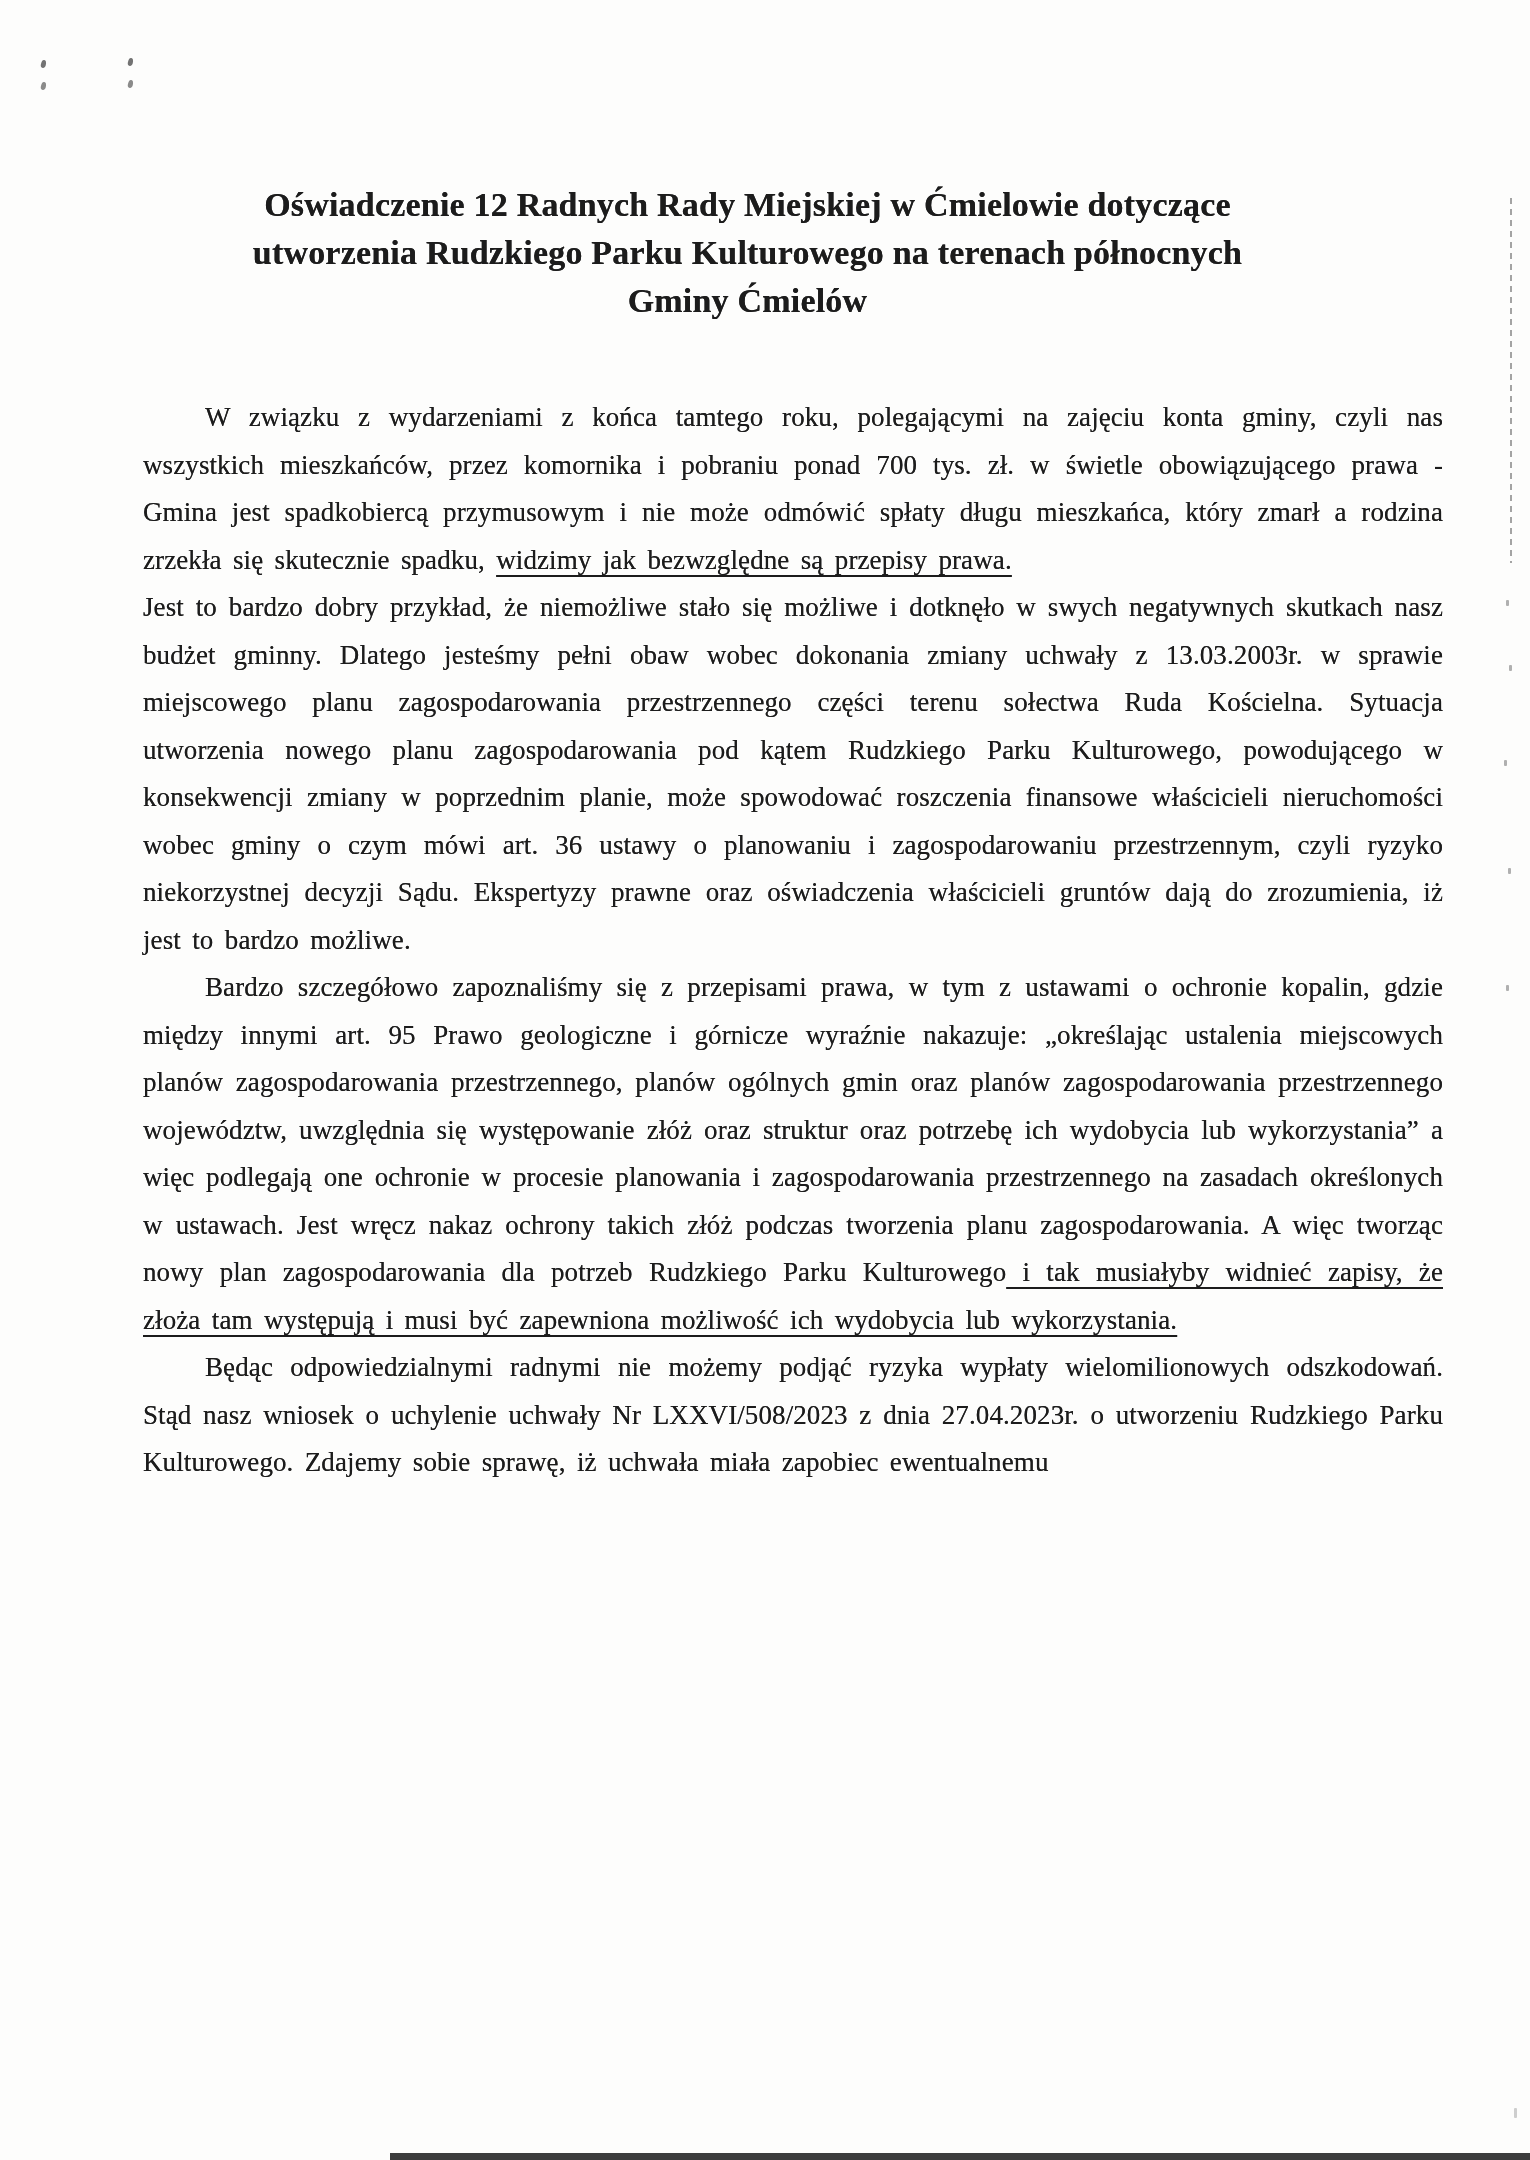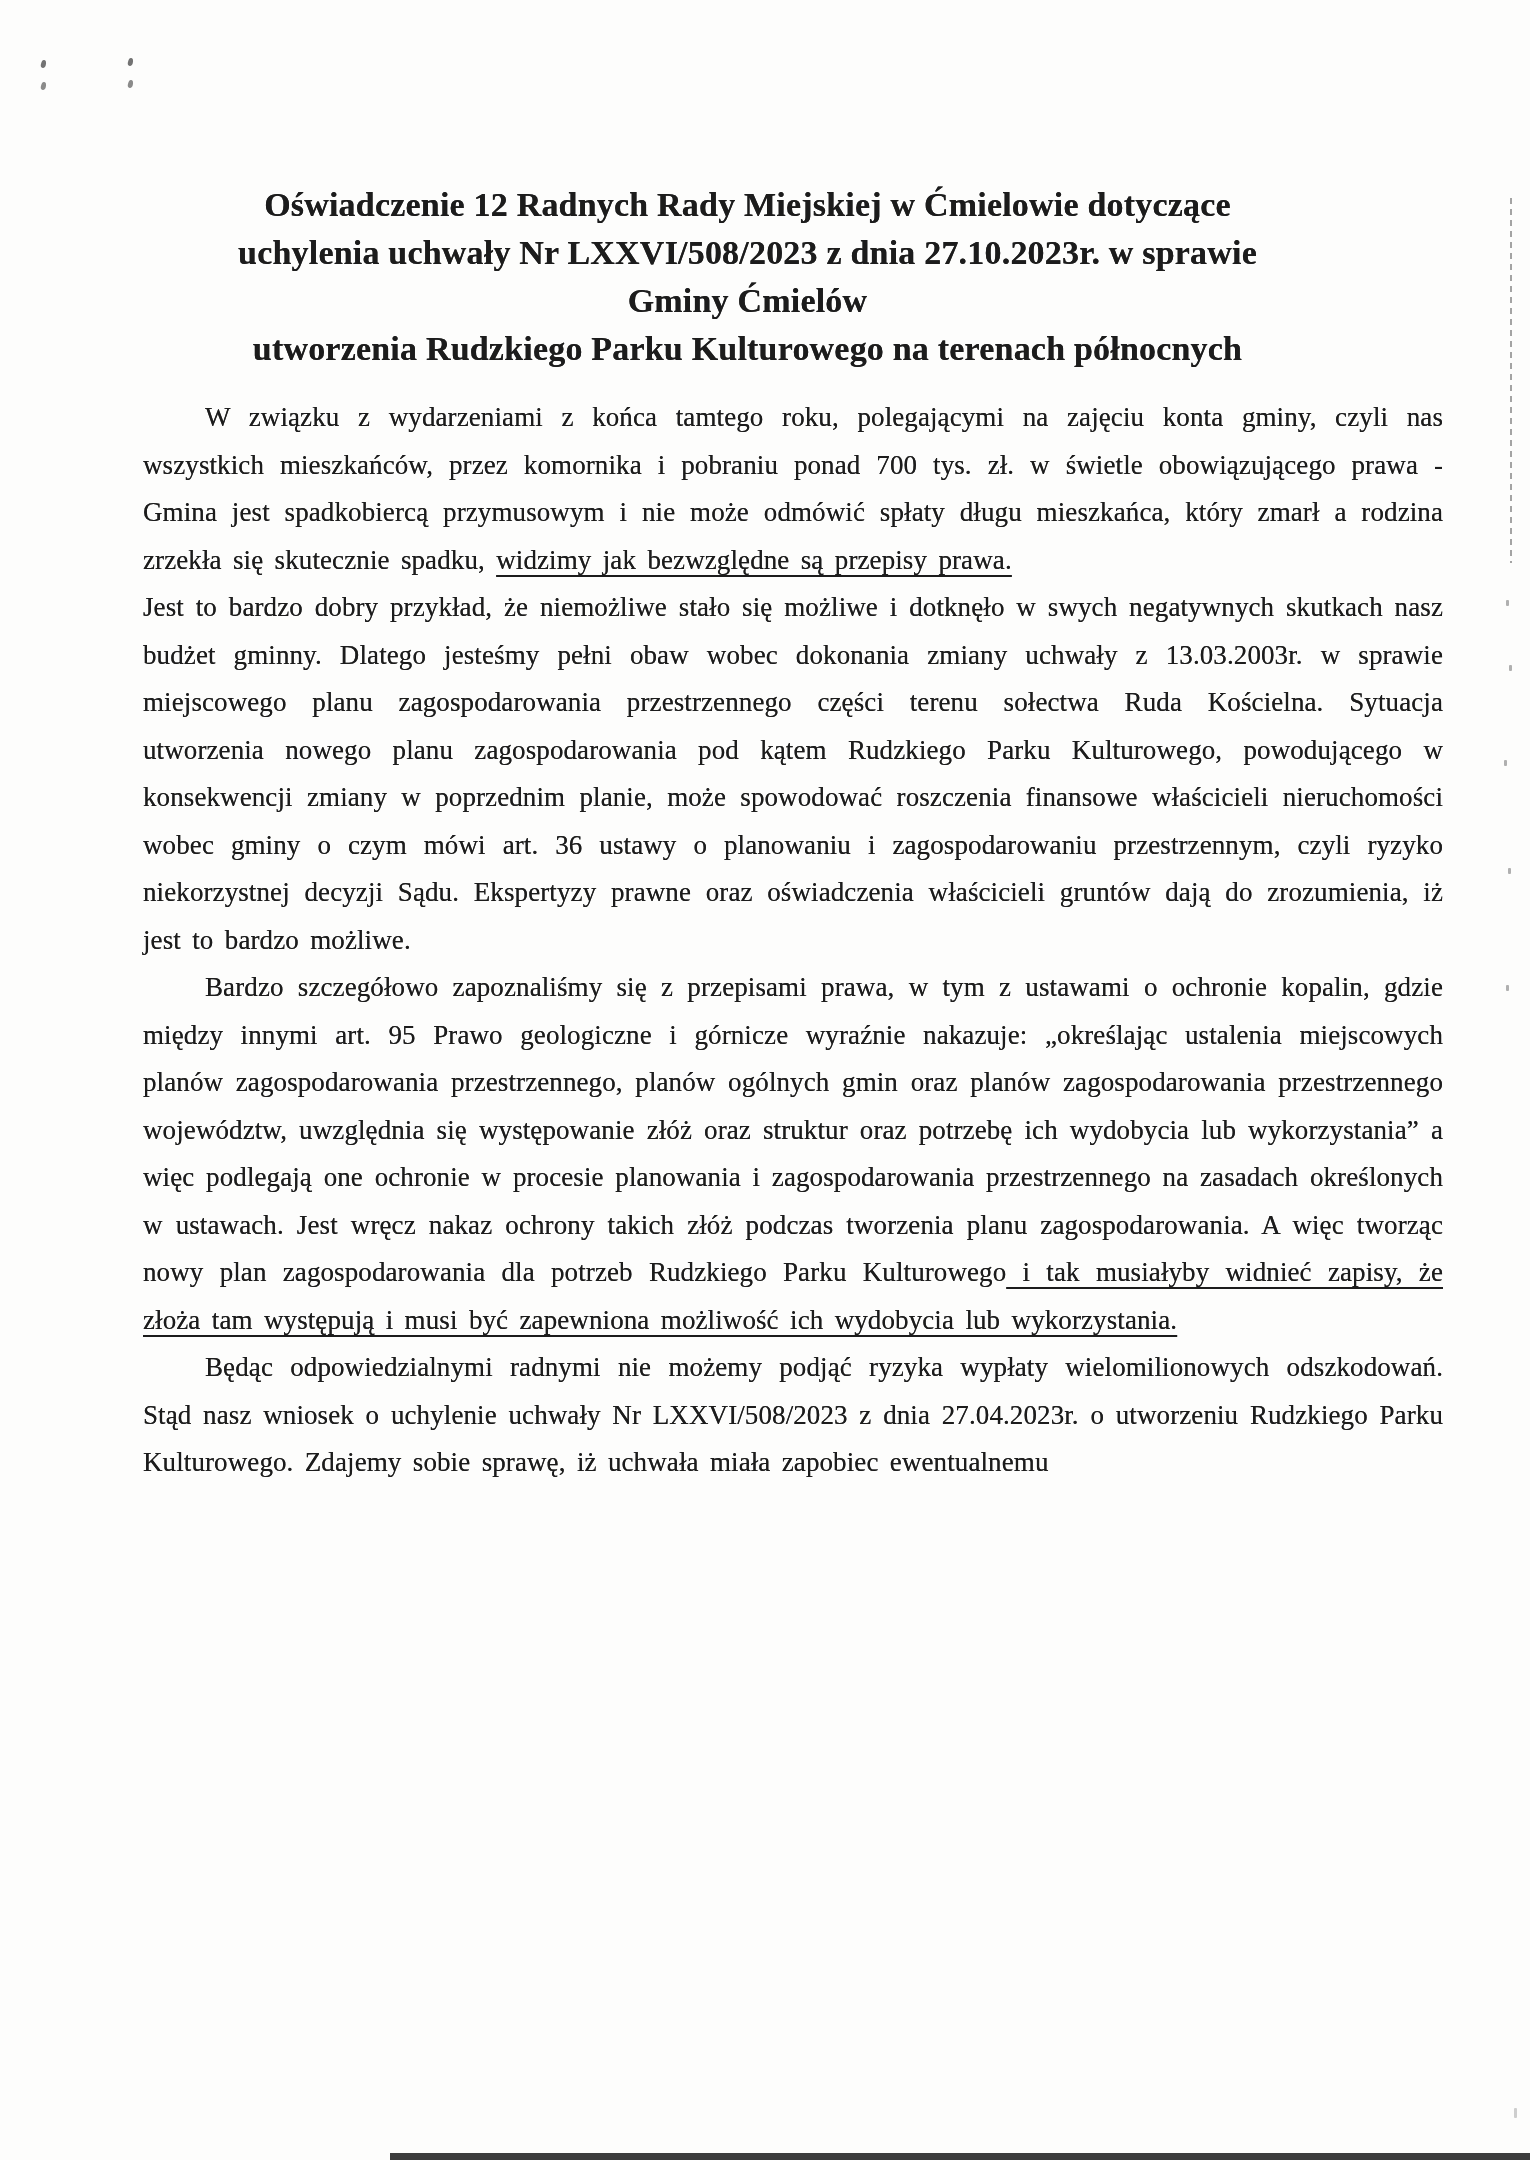--- a/index.html
+++ b/index.html
@@ -113,23 +113,22 @@
 </head>
 <body>
 
 <div class="page">
 
   <span class="stray-mark m1"></span>
   <span class="stray-mark m2"></span>
 
   <div class="doc-title">
     <div class="title-line">Oświadczenie 12 Radnych Rady Miejskiej w Ćmielowie dotyczące</div>
-    <div class="title-line">uchylenia uchwały Nr LXXVI/508/2023 z dnia 27.10.2023r. w sprawie</div>
+    <div class="title-line">utworzenia Rudzkiego Parku Kulturowego na terenach północnych</div>
     <div class="title-line">Gminy Ćmielów</div>
-    <div class="title-line">utworzenia Rudzkiego Parku Kulturowego na terenach północnych</div>
   </div>
 
   <div class="doc-body" id="doc-body">
       <p class="para indent"><span class="">W związku z wydarzeniami z końca tamtego roku, polegającymi na zajęciu konta gminy, czyli nas wszystkich mieszkańców, przez komornika i pobraniu ponad 700 tys. zł. w świetle obowiązującego prawa - Gmina jest spadkobiercą przymusowym i nie może odmówić spłaty długu mieszkańca, który zmarł a rodzina zrzekła się skutecznie spadku, </span><span class="seg-underline">widzimy jak bezwzględne są przepisy prawa.</span></p>
       <p class="para"><span class="">Jest to bardzo dobry przykład, że niemożliwe stało się możliwe i dotknęło w swych negatywnych skutkach nasz budżet gminny. Dlatego jesteśmy pełni obaw wobec dokonania zmiany uchwały z 13.03.2003r. w sprawie miejscowego planu zagospodarowania przestrzennego części terenu sołectwa Ruda Kościelna. Sytuacja utworzenia nowego planu zagospodarowania pod kątem Rudzkiego Parku Kulturowego, powodującego w konsekwencji zmiany w poprzednim planie, może spowodować roszczenia finansowe właścicieli nieruchomości wobec gminy o czym mówi art. 36 ustawy o planowaniu i zagospodarowaniu przestrzennym, czyli ryzyko niekorzystnej decyzji Sądu. Ekspertyzy prawne oraz oświadczenia właścicieli gruntów dają do zrozumienia, iż jest to bardzo możliwe.</span></p>
       <p class="para indent"><span class="">Bardzo szczegółowo zapoznaliśmy się z przepisami prawa, w tym z ustawami o ochronie kopalin, gdzie między innymi art. 95 Prawo geologiczne i górnicze wyraźnie nakazuje: „określając ustalenia miejscowych planów zagospodarowania przestrzennego, planów ogólnych gmin oraz planów zagospodarowania przestrzennego województw, uwzględnia się występowanie złóż oraz struktur oraz potrzebę ich wydobycia lub wykorzystania” a więc podlegają one ochronie w procesie planowania i zagospodarowania przestrzennego na zasadach określonych w ustawach. Jest wręcz nakaz ochrony takich złóż podczas tworzenia planu zagospodarowania. A więc tworząc nowy plan zagospodarowania dla potrzeb Rudzkiego Parku Kulturowego</span><span class="seg-underline"> i tak musiałyby widnieć zapisy, że złoża tam występują i musi być zapewniona możliwość ich wydobycia lub wykorzystania.</span></p>
       <p class="para indent"><span class="">Będąc odpowiedzialnymi radnymi nie możemy podjąć ryzyka wypłaty wielomilionowych odszkodowań. Stąd nasz wniosek o uchylenie uchwały Nr LXXVI/508/2023 z dnia 27.04.2023r. o utworzeniu Rudzkiego Parku Kulturowego. Zdajemy sobie sprawę, iż uchwała miała zapobiec ewentualnemu</span></p>
     </div>
 
   <div class="edge-line"></div>

